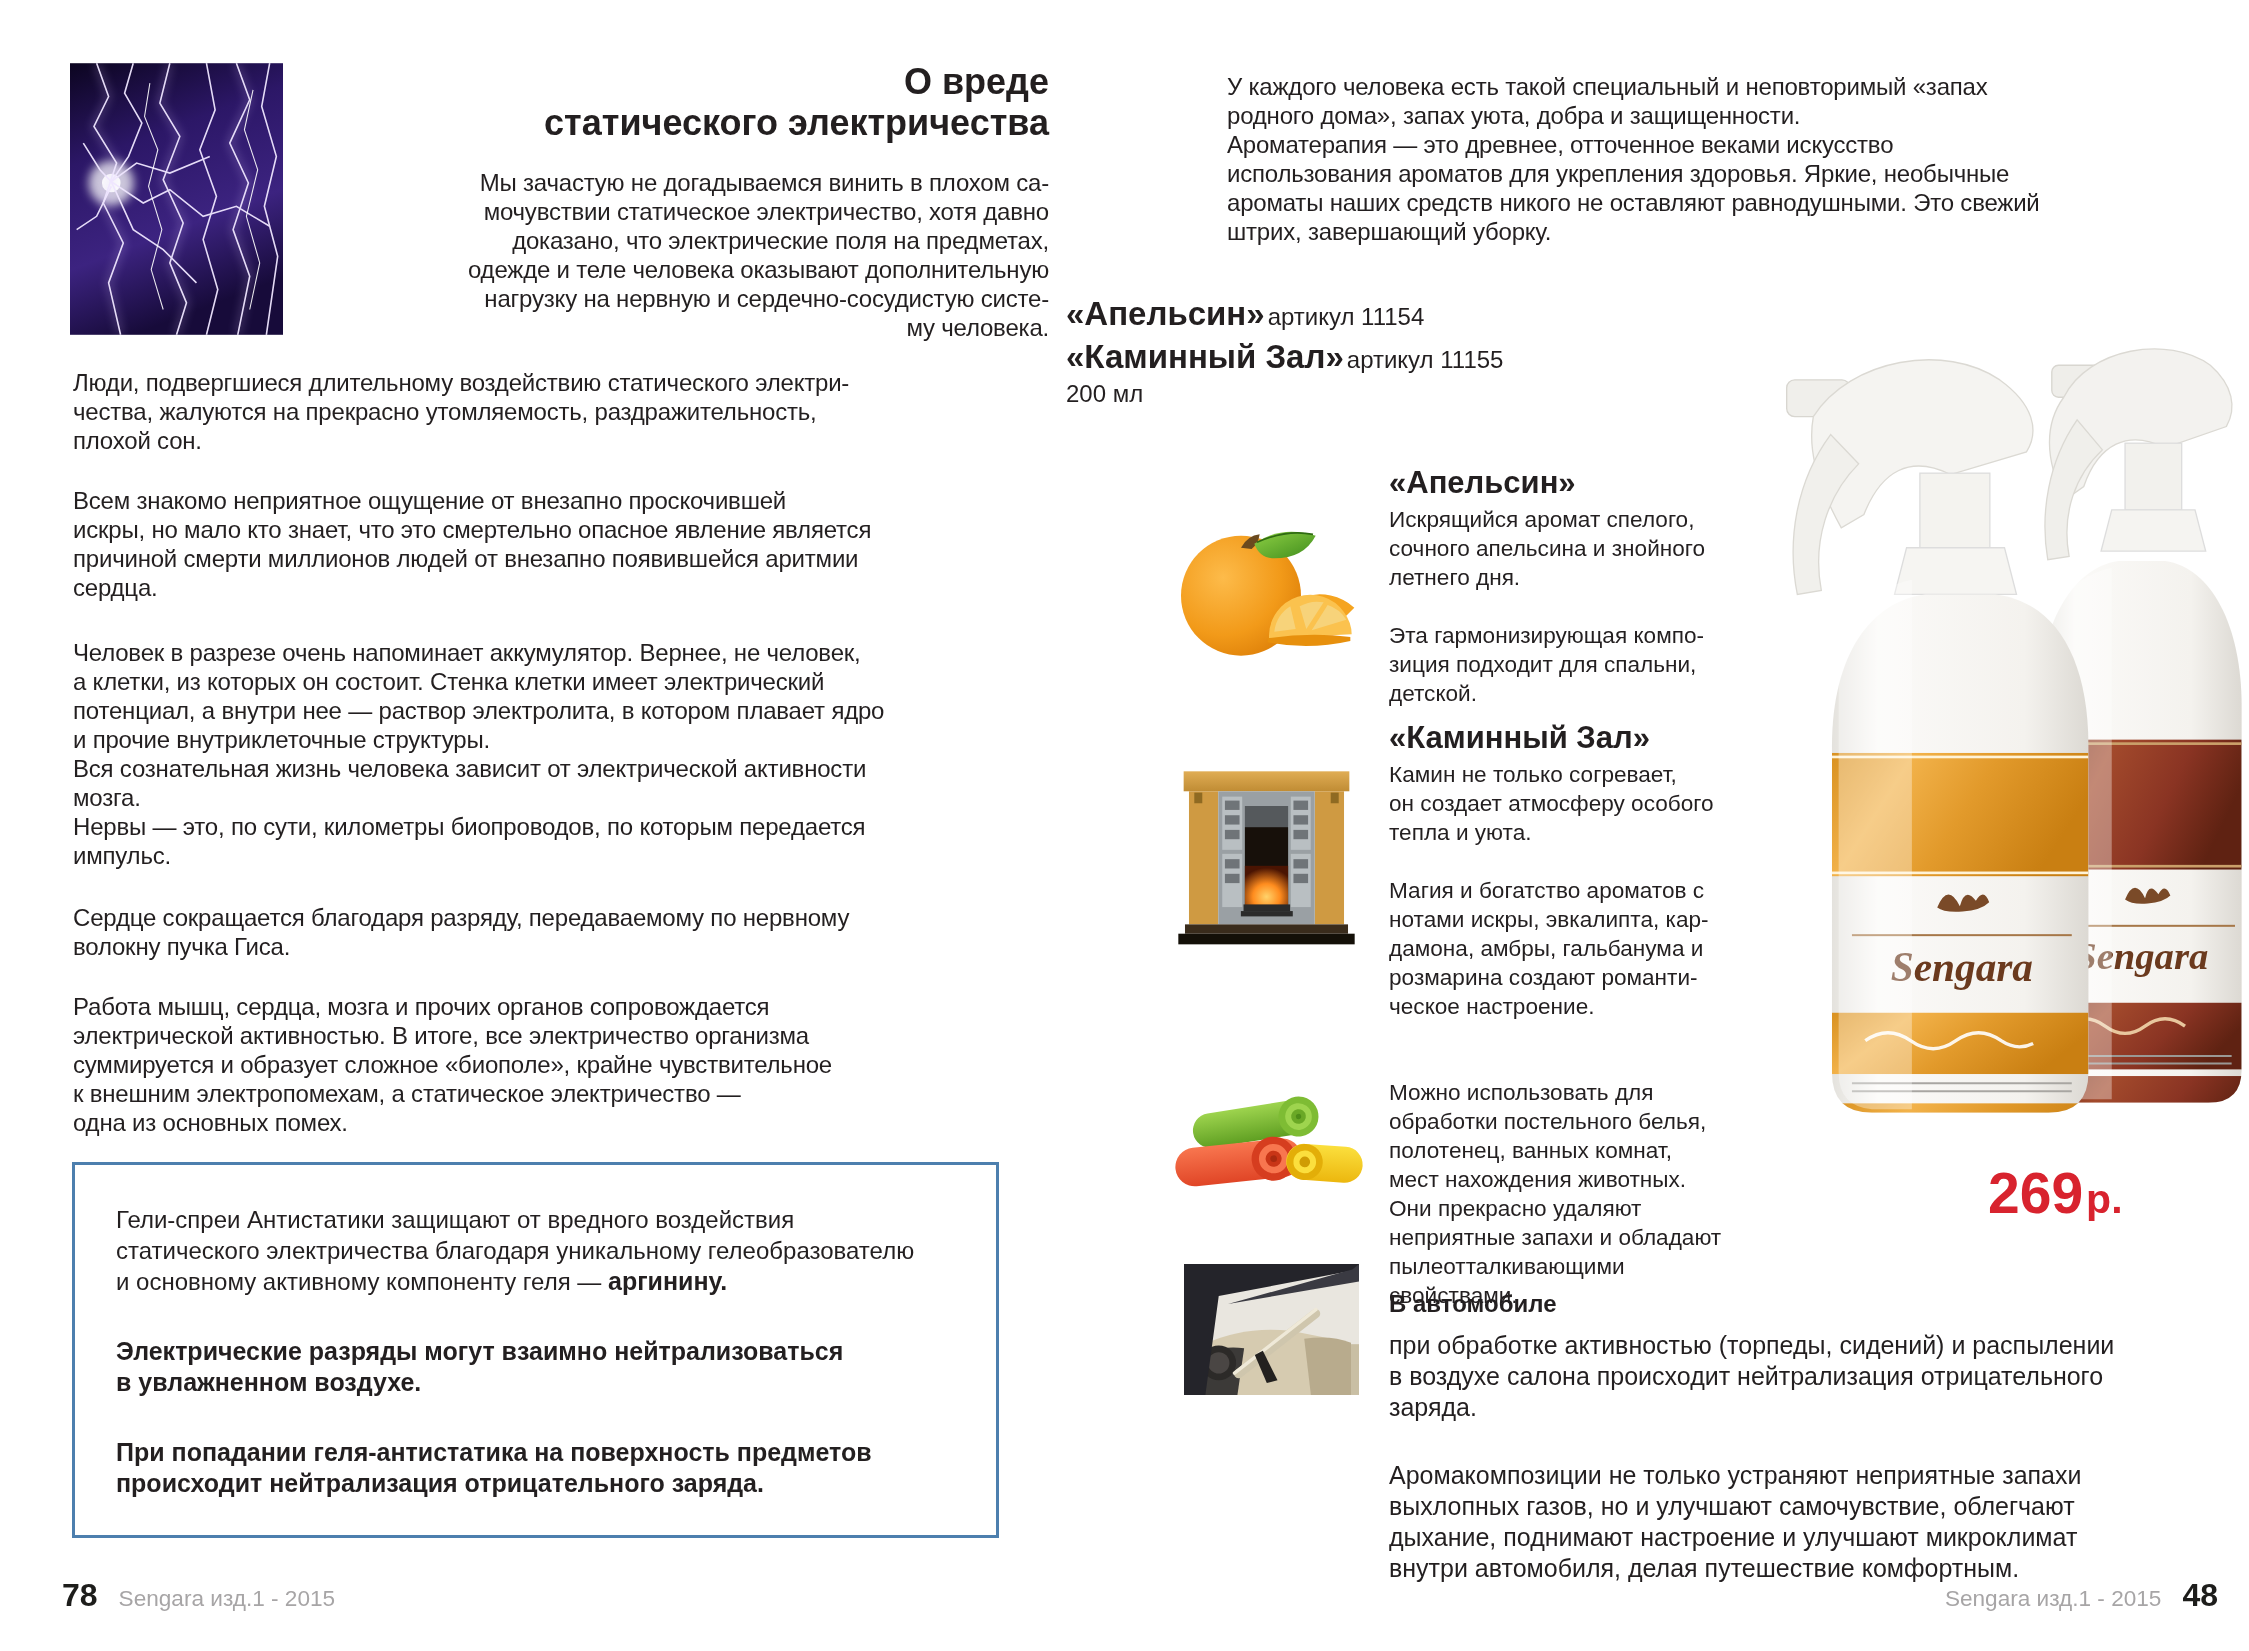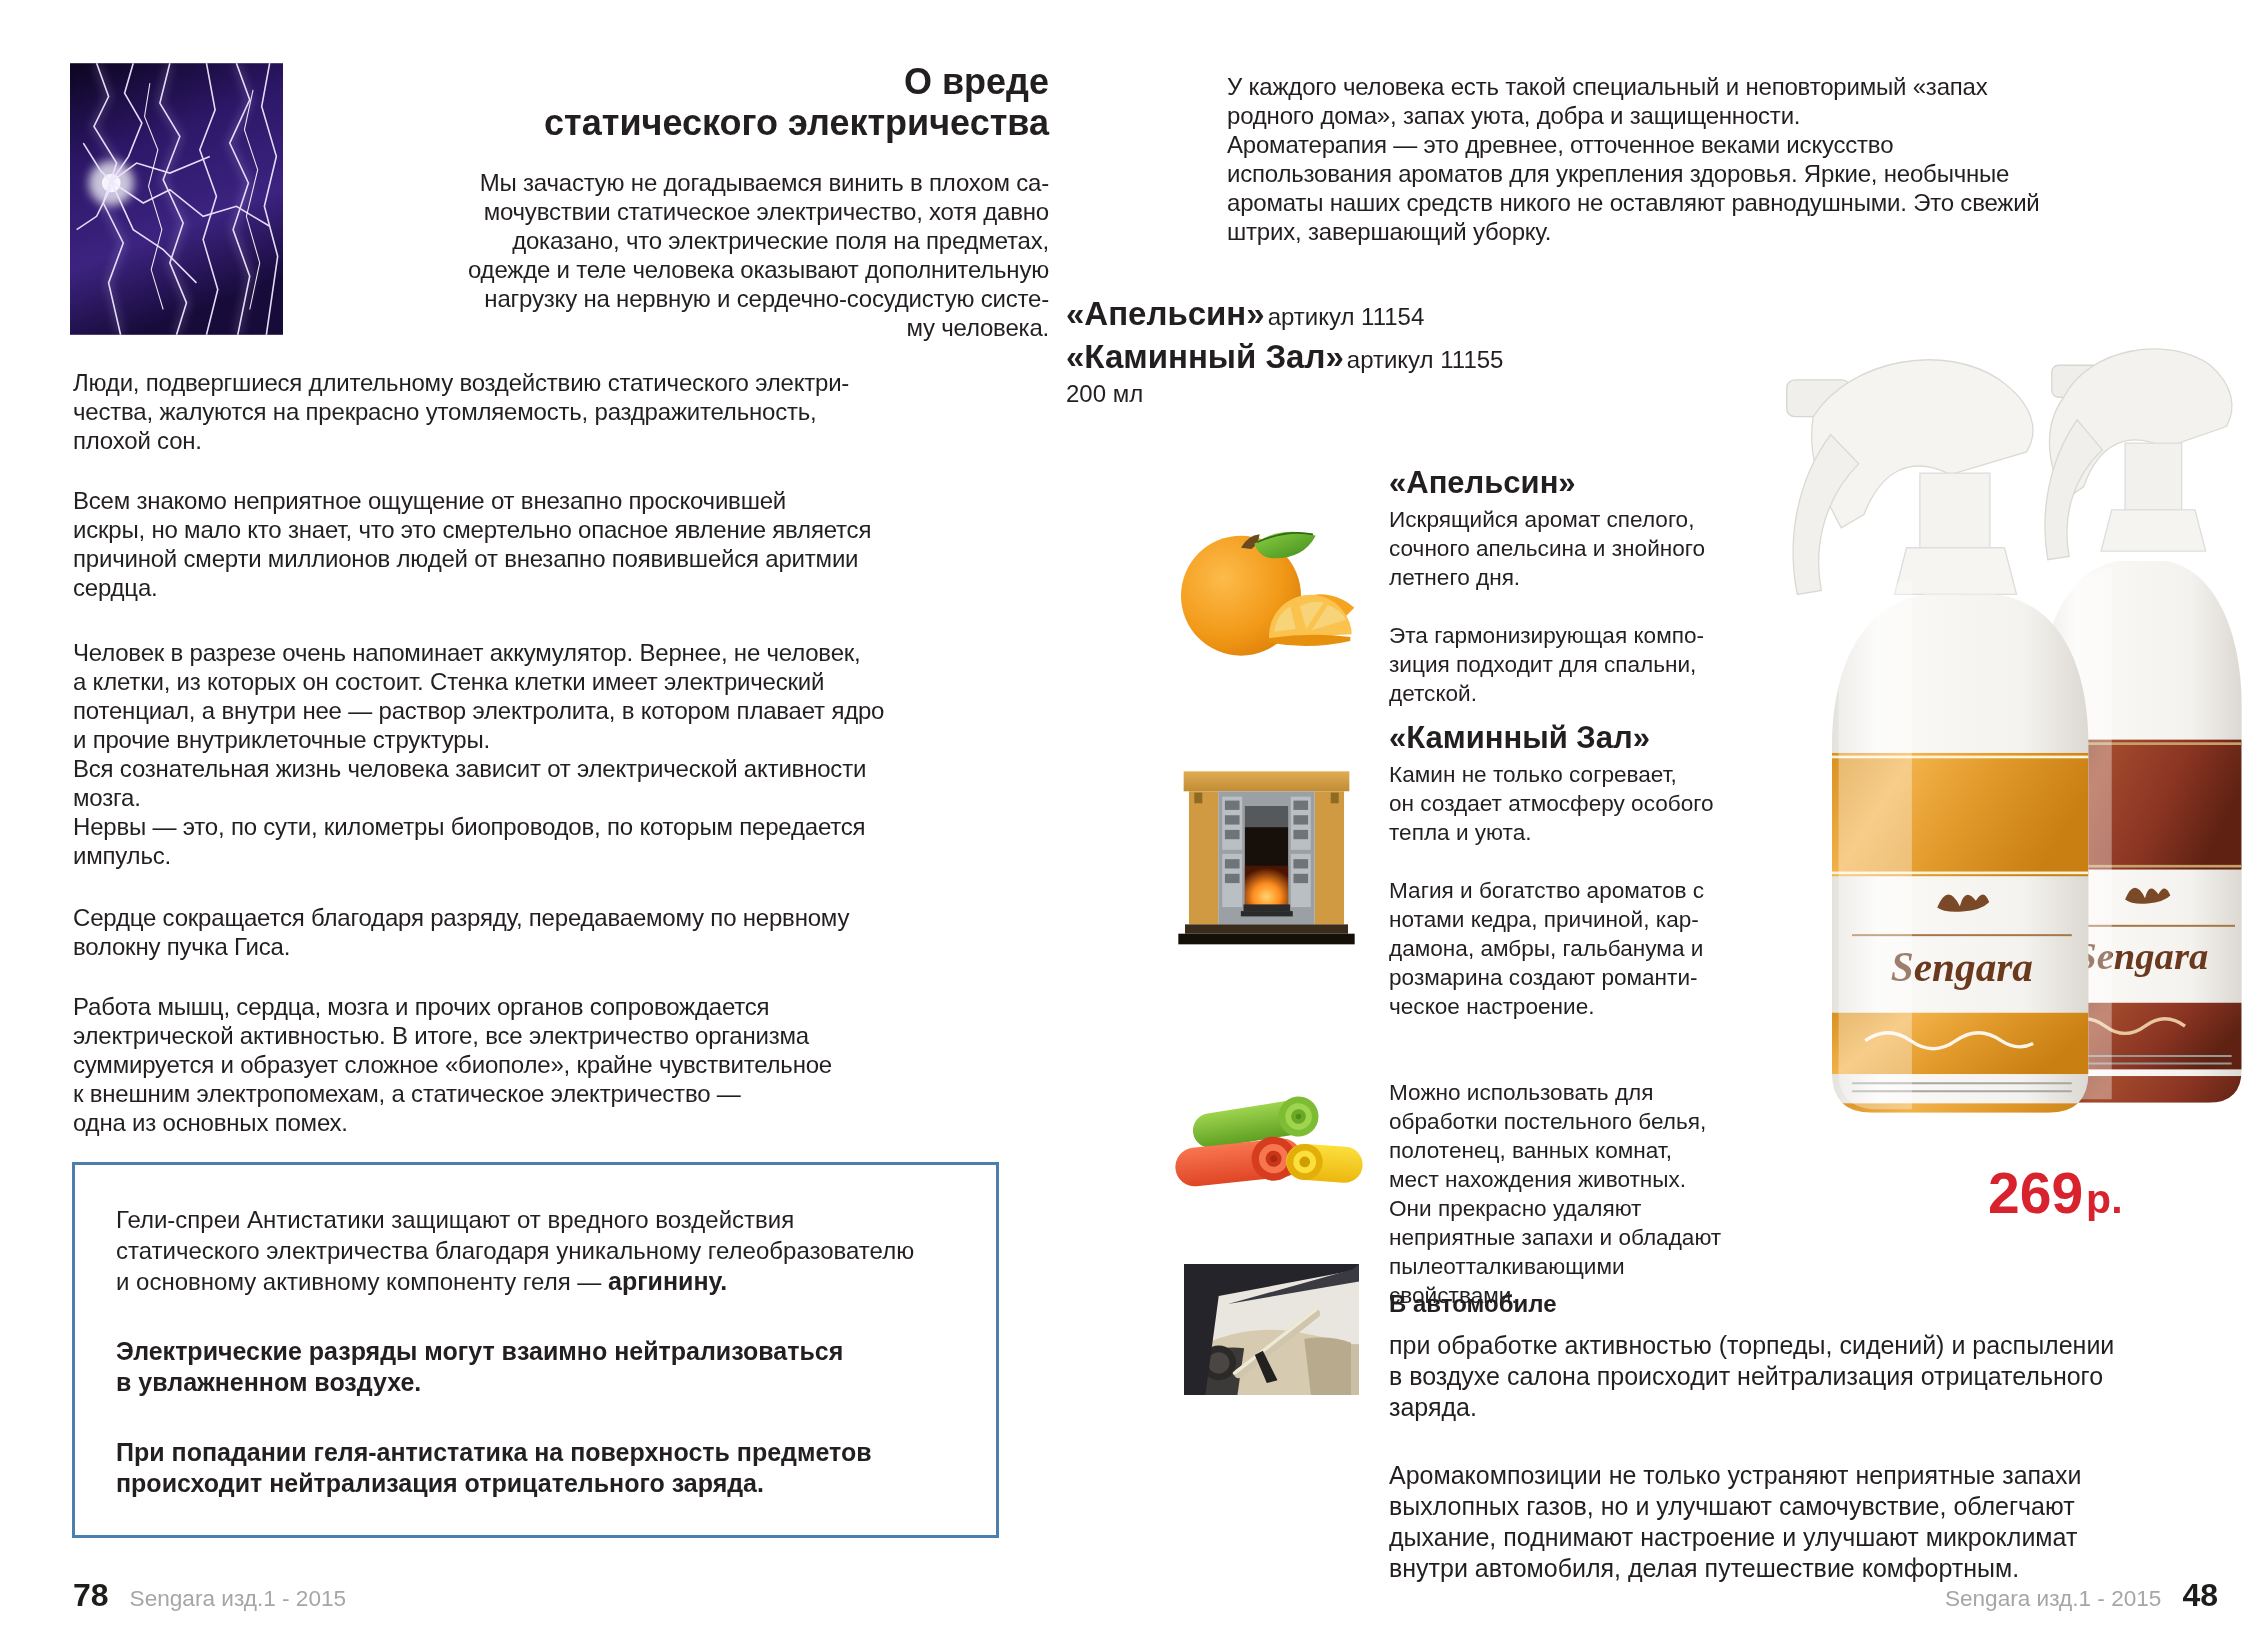--- a/index.html
+++ b/index.html
@@ -119,21 +119,21 @@
   <div class="abs info-box" style="left:72px;top:1162px;width:927px;height:376px;">
     <p><span class="pre">Гели-спреи Антистатики защищают от вредного воздействия
 статического электричества благодаря уникальному гелеобразователю
 и основному активному компоненту геля — </span><span class="b">аргинину.</span></p>
     <p class="b pre">Электрические разряды могут взаимно нейтрализоваться
 в увлажненном воздухе.</p>
     <p class="b pre">При попадании геля-антистатика на поверхность предметов
 происходит нейтрализация отрицательного заряда.</p>
   </div>
 
-  <div class="abs footer" style="left:73px;top:1577px;">
+  <div class="abs footer" style="left:62px;top:1577px;">
     <span class="pg">78</span>
     <span style="margin-left:14.7px">Sengara изд.1 - 2015</span>
   </div>
 
   <div class="abs body-text pre" style="left:1192px;top:72px;width:969px;margin-left:35px;">У каждого человека есть такой специальный и неповторимый «запах
 родного дома», запах уюта, добра и защищенности.
 Ароматерапия — это древнее, отточенное веками искусство
 использования ароматов для укрепления здоровья. Яркие, необычные
 ароматы наших средств никого не оставляют равнодушными. Это свежий
 штрих, завершающий уборку.</div>
@@ -284,21 +284,21 @@
 сочного апельсина и знойного
 летнего дня.</p>
     <p class="pre" style="margin-bottom:12px">Эта гармонизирующая компо-
 зиция подходит для спальни,
 детской.</p>
     <h2 class="sec-title">«Каминный Зал»</h2>
     <p class="pre">Камин не только согревает,
 он создает атмосферу особого
 тепла и уюта.</p>
     <p class="pre" style="margin-bottom:57px">Магия и богатство ароматов с
-нотами кедра, причиной, кар-
+нотами искры, эвкалипта, кар-
 дамона, амбры, гальбанума и
 розмарина создают романти-
 ческое настроение.</p>
     <p class="pre">Можно использовать для
 обработки постельного белья,
 полотенец, ванных комнат,
 мест нахождения животных.
 Они прекрасно удаляют
 неприятные запахи и обладают
 пылеотталкивающими свойствами.</p>

